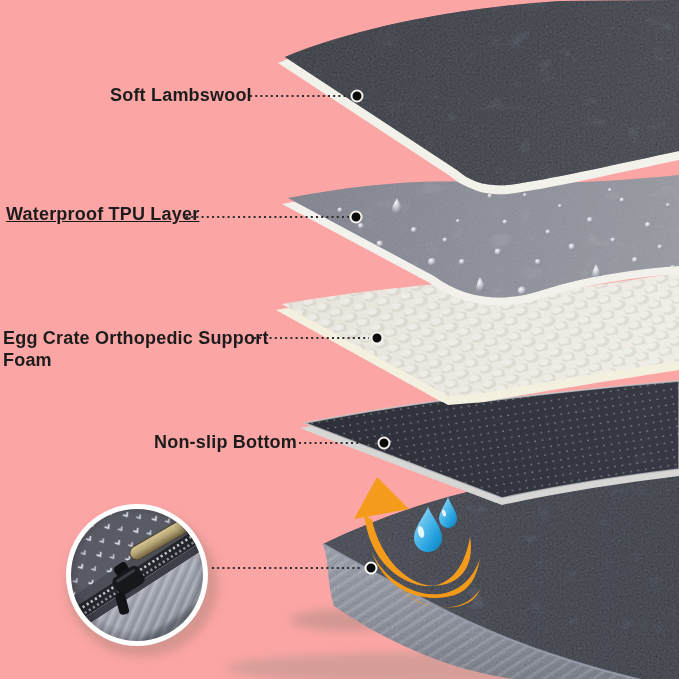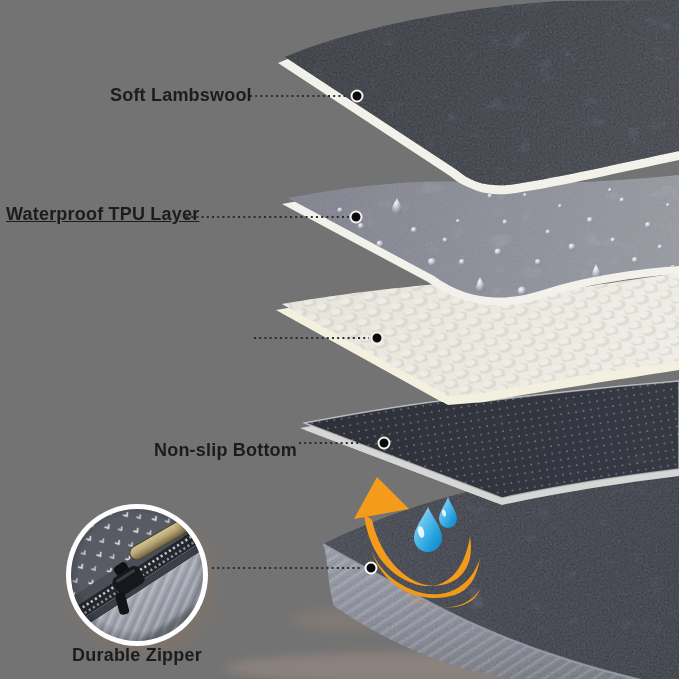--- a/index.html
+++ b/index.html
@@ -1,16 +1,16 @@
 <!DOCTYPE html>
 <html><head>
 <meta charset="utf-8">
 <style>
   html,body{margin:0;padding:0;background:#f7f2ee;}
-  .stage{position:relative;width:679px;height:679px;background:#737373;overflow:hidden;
+  .stage{position:relative;width:679px;height:679px;background:#fca5a5;overflow:hidden;
          font-family:"Liberation Sans",sans-serif;}
   .scene{position:absolute;left:0;top:0;width:679px;height:679px;display:block;}
   .lbl{position:absolute;font:700 18px/22px "Liberation Sans",sans-serif;color:#1c1c1c;
        letter-spacing:.2px;white-space:nowrap;}
   .lbl.wrap{white-space:normal;}
 </style>
 </head>
 <body>
 
 <div class="stage">
@@ -263,18 +263,18 @@
     <circle cx="377" cy="338" r="5.5"></circle>
     <circle cx="384" cy="443" r="5.5"></circle>
     <circle cx="371" cy="568" r="5.5" stroke="#ffffff"></circle>
   </g>
 </svg>
 
 <div class="lbl" style="left:110px;top:84px;">Soft Lambswool</div>
 
 <div class="lbl" style="left:6px;top:203px;text-decoration:underline;">Waterproof TPU Layer</div>
 
-
-<div class="lbl" style="left:154px;top:431px;margin-top:8px;">Non-slip Bottom</div>
-
-<div class="lbl" style="left:37px;top:644px;width:200px;text-align:center;">Durable Zipper</div>
+<div class="lbl wrap" style="left:3px;top:327px;width:268px;">Egg Crate Orthopedic Support Foam</div>
+
+<div class="lbl" style="left:154px;top:431px;">Non-slip Bottom</div>
+
 
 </div>
 
 </body></html>

